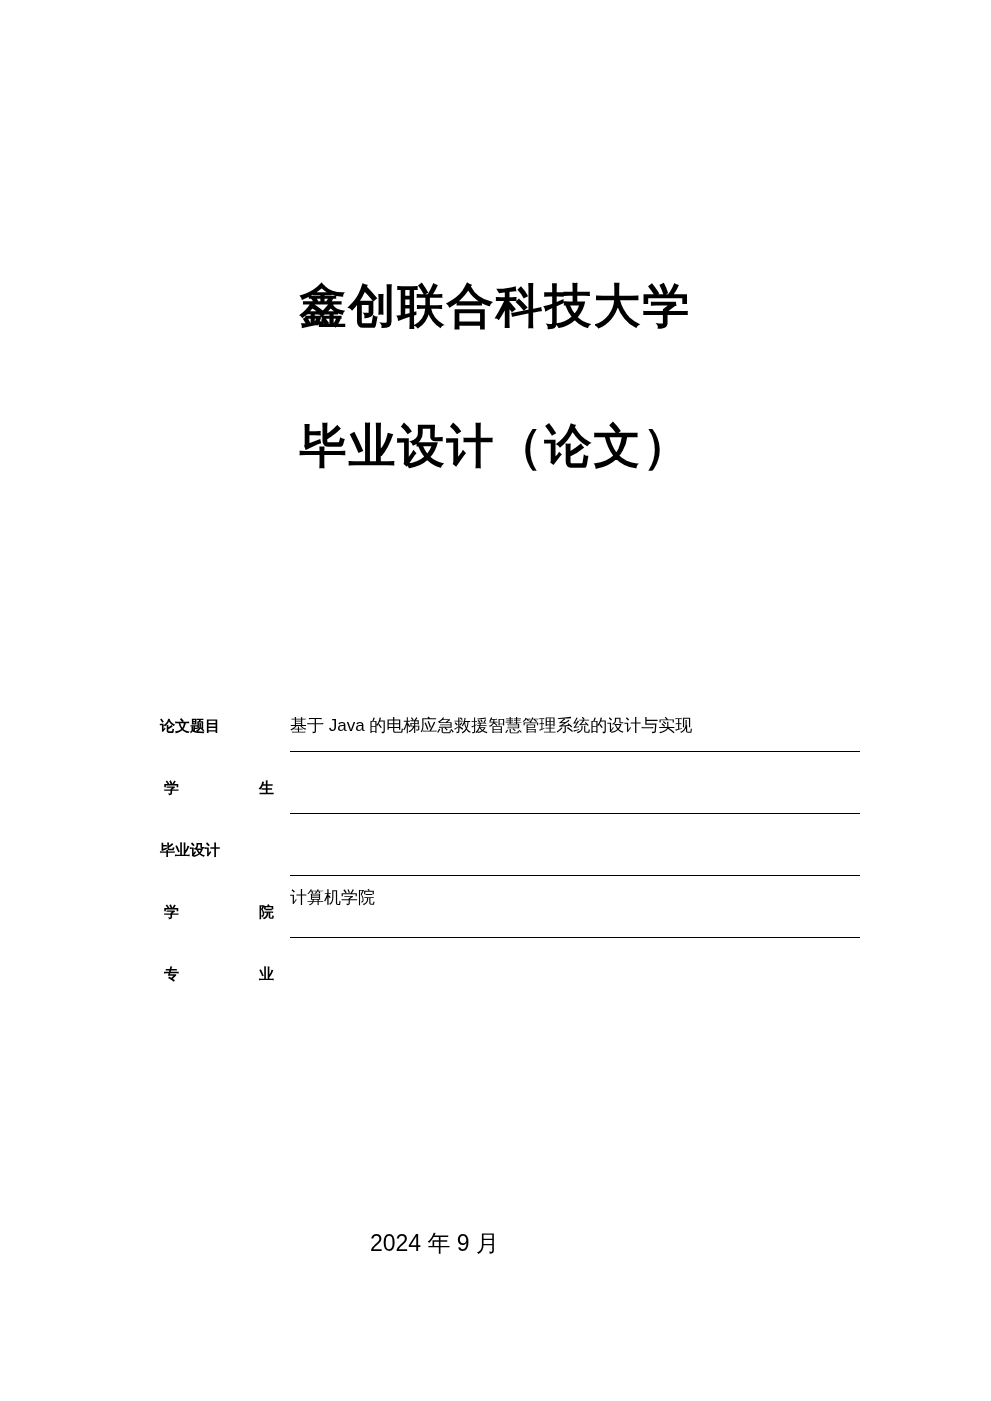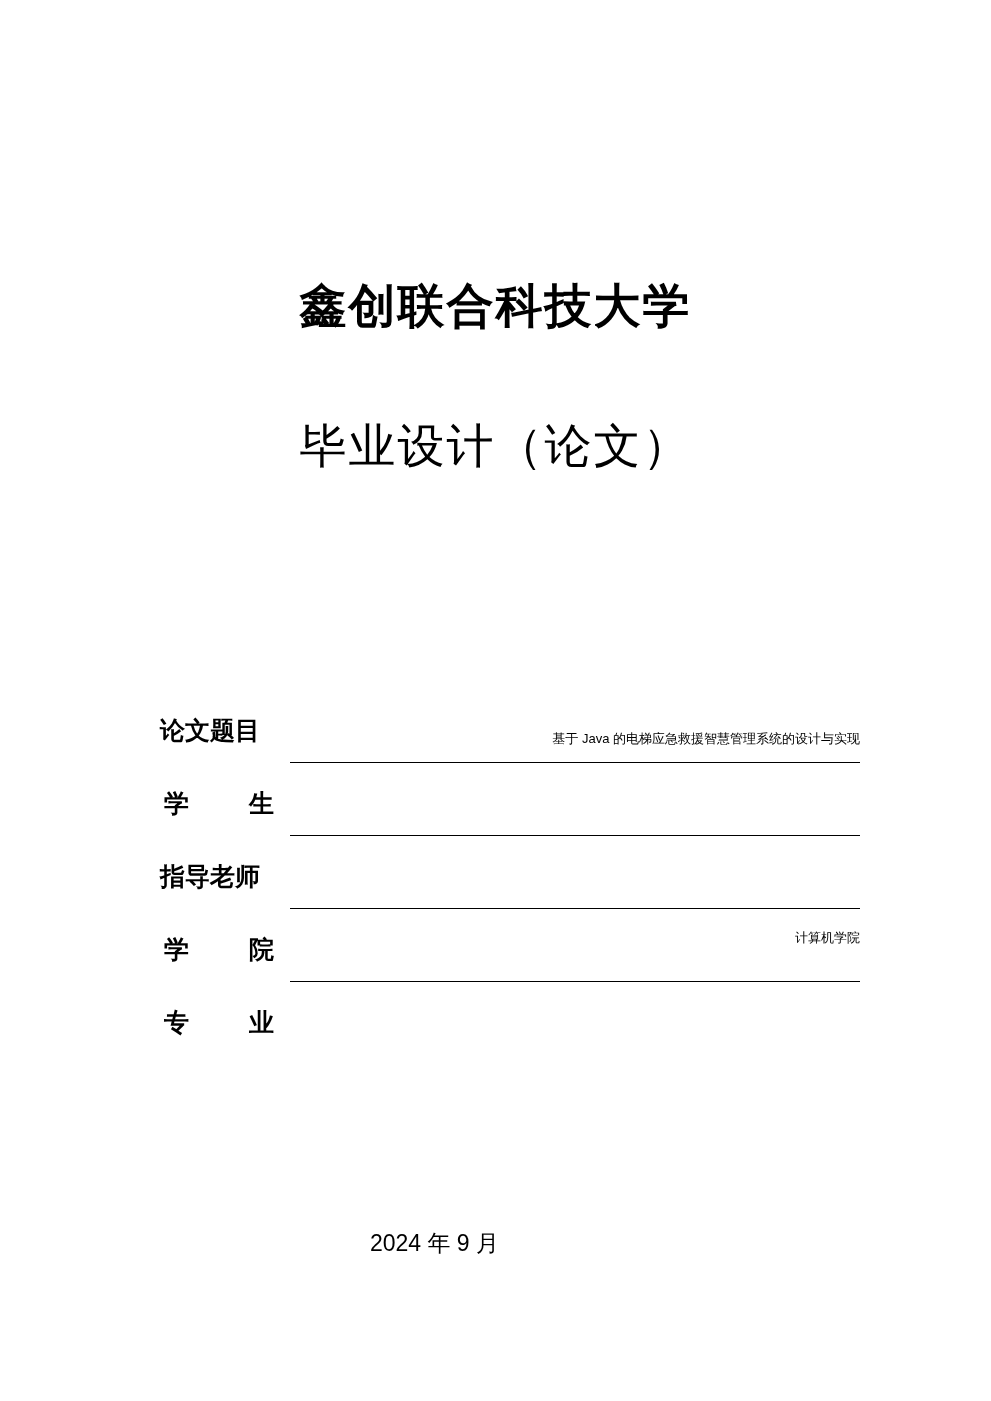--- a/index.html
+++ b/index.html
@@ -27,58 +27,58 @@
     text-align: center;
   }
   .uni-name {
     font-size: 47px;
     font-weight: bold;
     letter-spacing: 2px;
     line-height: 1.2;
   }
   .doc-kind {
     font-size: 47px;
-    font-weight: normal;
+    font-weight: bold;
     letter-spacing: 2px;
     line-height: 1.2;
     margin-top: 84px;
   }
   .fields {
     position: absolute;
     top: 690px;
     left: 160px;
     width: 700px;
   }
   .field-row {
     display: flex;
     align-items: flex-end;
     min-height: 62px;
   }
   .field-label {
     width: 130px;
     flex: 0 0 130px;
-    font-size: 25px;
+    font-size: 15px;
     font-weight: bold;
     letter-spacing: 0px;
     padding-bottom: 16px;
     text-align: justify;
     margin-top: 24px;
   }
   .field-label.spaced {
     display: flex;
     justify-content: space-between;
     padding-left: 4px;
     padding-right: 16px;
     box-sizing: border-box;
   }
   .field-value {
     flex: 1 1 auto;
     border-bottom: 1.5px solid #000000;
-    font-size: 13px;
-    text-align: right;
+    font-size: 17px;
+    text-align: left;
     padding-bottom: 9px;
     min-height: 30px;
     line-height: 1.9;
   }
   .field-value.tall {
     line-height: 2.1;
     padding-bottom: 7px;
   }
   .field-value.empty {
     min-height: 46px;
@@ -111,21 +111,21 @@
 
     <div class="field-row">
       <div class="field-label spaced">
         <span>学</span>
         <span>生</span>
       </div>
       <div class="field-value empty"></div>
     </div>
 
     <div class="field-row">
-      <div class="field-label">指导老师</div>
+      <div class="field-label">毕业设计</div>
       <div class="field-value empty"></div>
     </div>
 
     <div class="field-row">
       <div class="field-label spaced">
         <span>学</span>
         <span>院</span>
       </div>
       <div class="field-value empty">计算机学院</div>
     </div>

